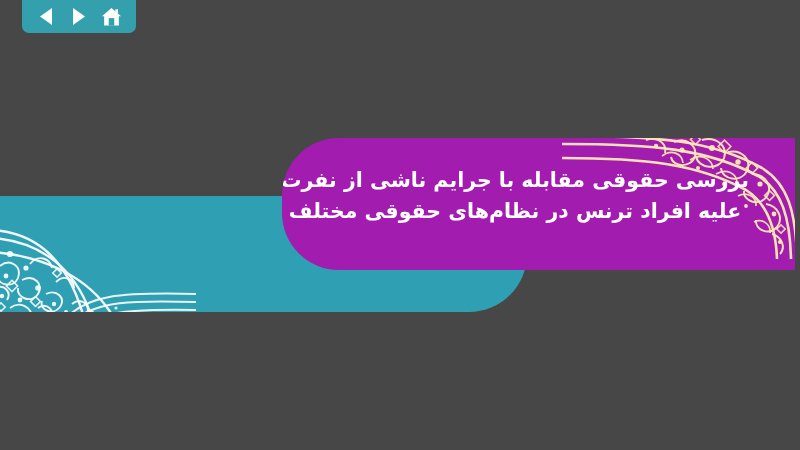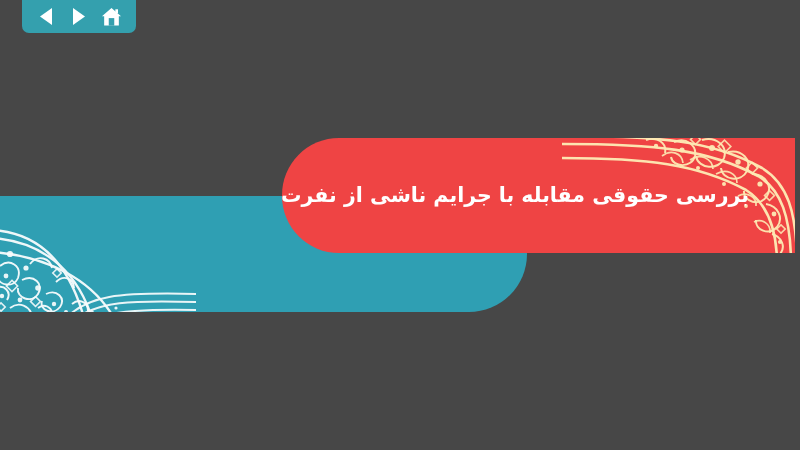--- a/index.html
+++ b/index.html
@@ -68,22 +68,22 @@
     opacity: 0.97;
     pointer-events: none;
   }
 
   
   #title-panel {
     position: absolute;
     left: 282px;
     top: 138px;
     width: 513px;
-    height: 115px;
-    background: #ef4444;
+    height: 132px;
+    background: #a21caf;
     border-top-left-radius: 57px;
     border-bottom-left-radius: 57px;
     overflow: hidden;
     z-index: 20;
   }
   #yellow-ornament {
     position: absolute;
     right: -2px;
     top: -4px;
     width: 235px;
@@ -233,17 +233,18 @@
         <rect x="158" y="8" width="9" height="9" transform="rotate(45 162.5 12.5)"></rect>
         <rect x="186" y="30" width="8" height="8" transform="rotate(45 190 34)"></rect>
         <rect x="204" y="58" width="7" height="7" transform="rotate(45 207.5 61.5)"></rect>
         <rect x="130" y="2" width="7" height="7" transform="rotate(45 133.5 5.5)"></rect>
         <rect x="216" y="92" width="6" height="6" transform="rotate(45 219 95)"></rect>
       </g>
     </svg>
 
     <div id="title-text">
       <div class="line">بررسی حقوقی مقابله با جرایم ناشی از نفرت</div>
+      <div class="line">علیه افراد ترنس در نظام‌های حقوقی مختلف</div>
     </div>
 
   </div>
 
 </div>
 
 </body></html>

